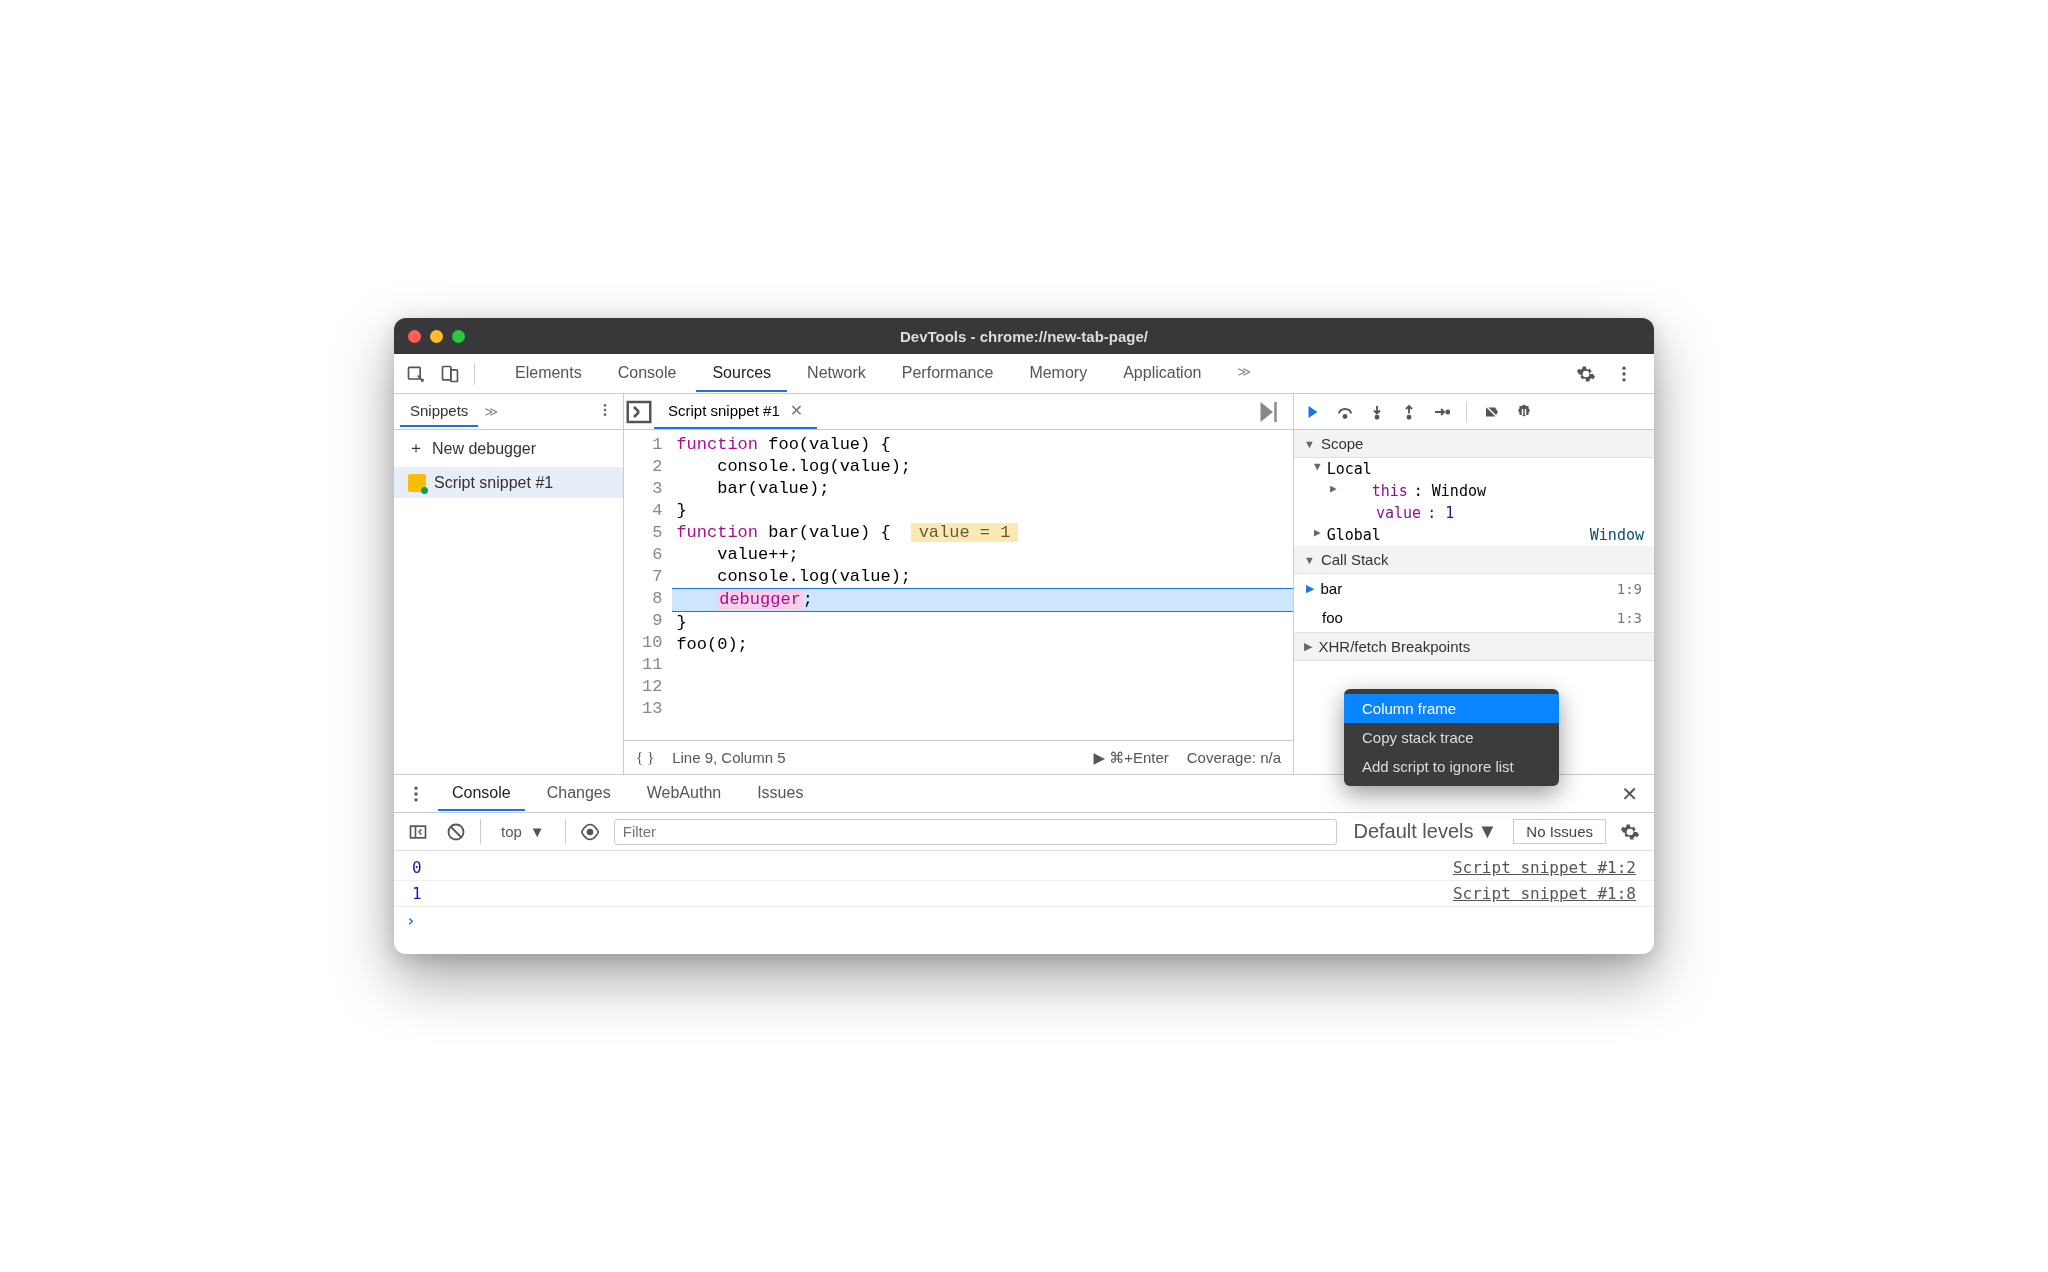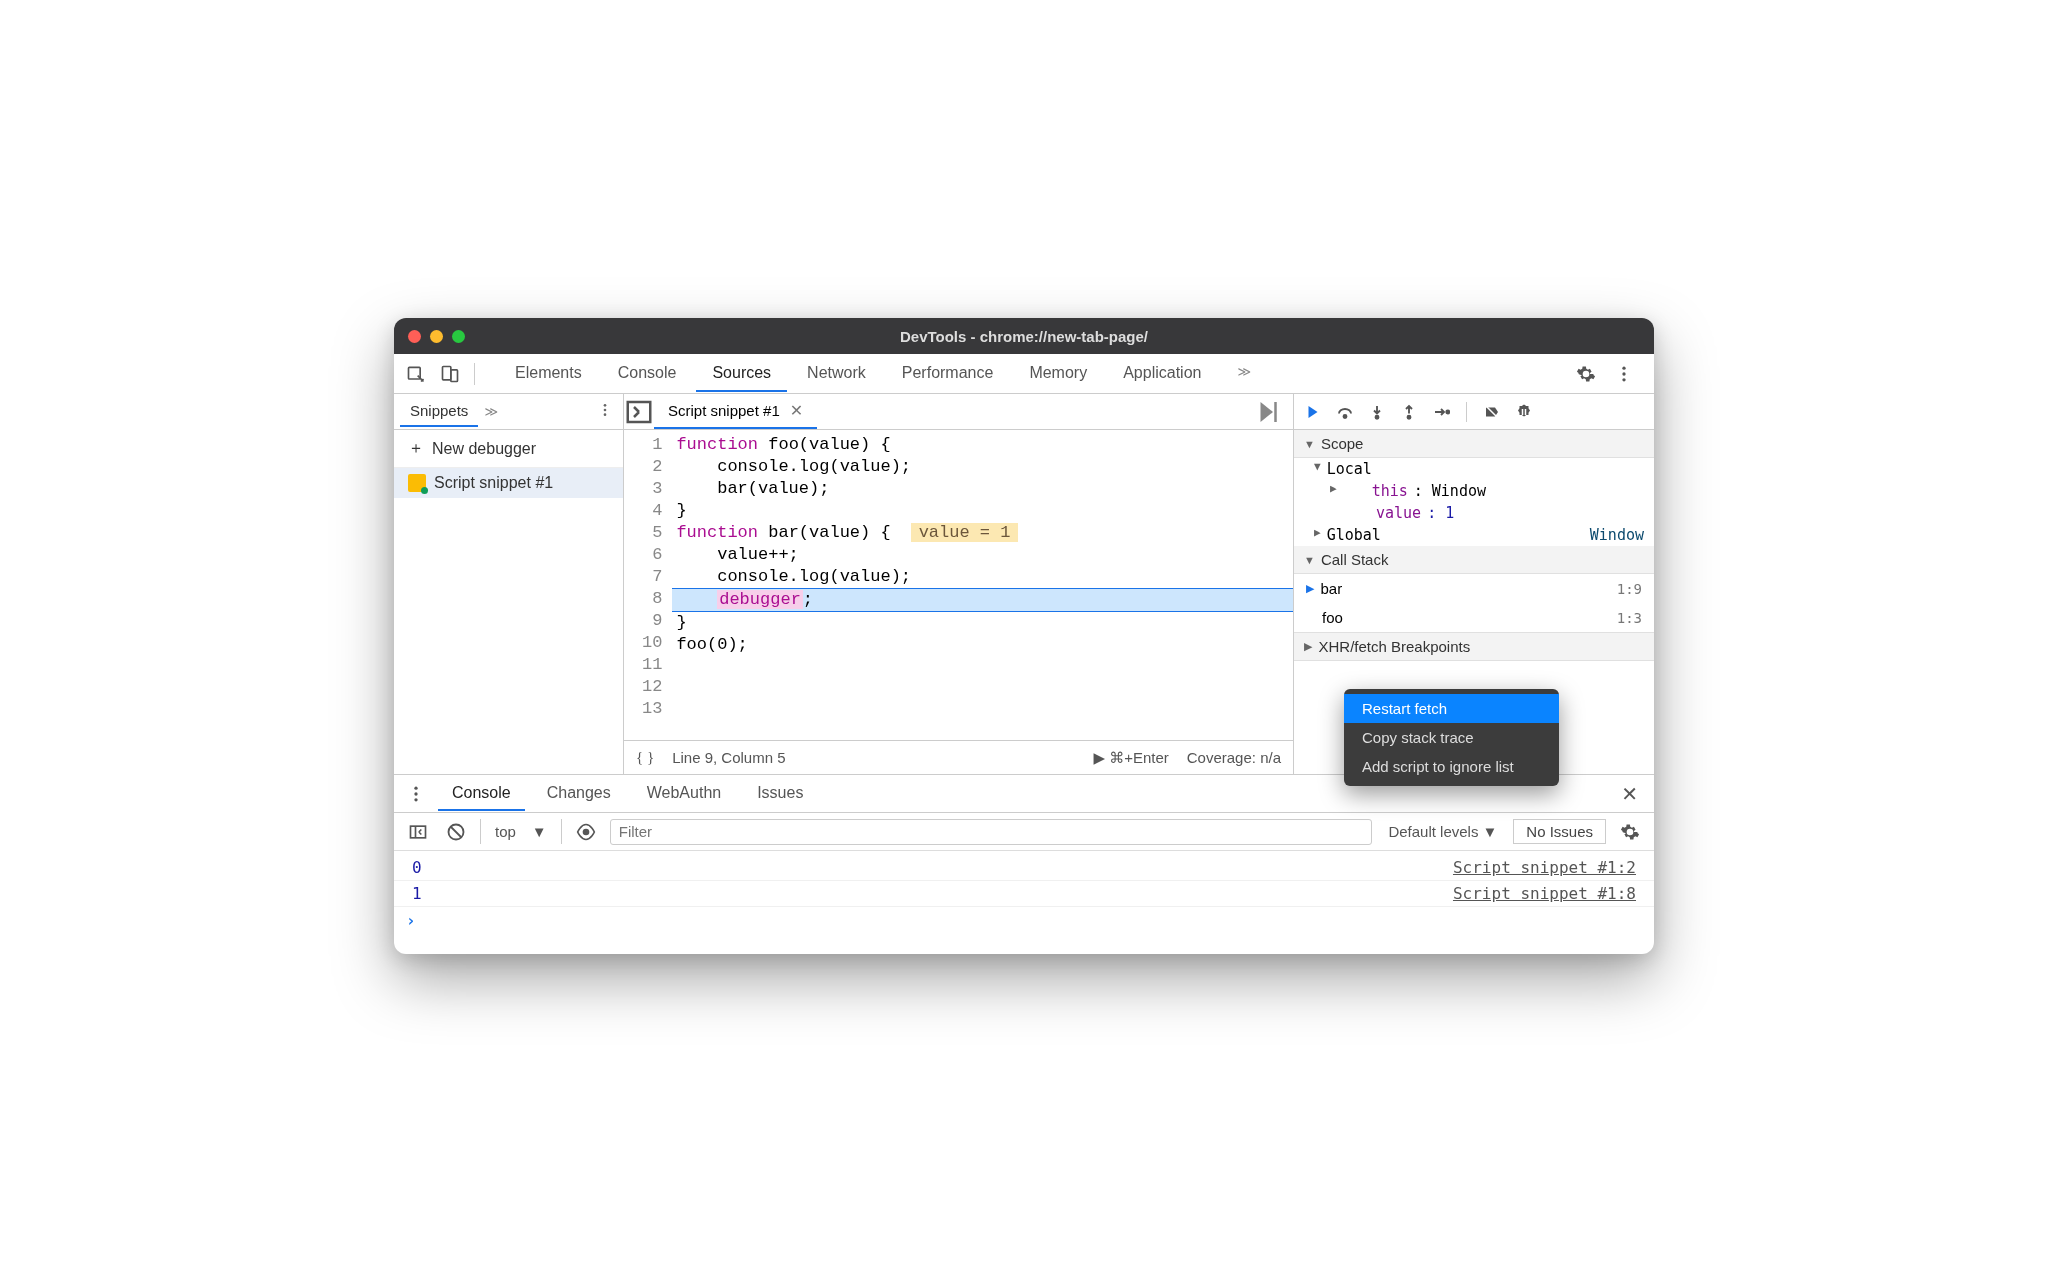--- a/index.html
+++ b/index.html
@@ -293,38 +293,38 @@
 
 .console-toolbar {
   display: flex;
   align-items: center;
   gap: 10px;
   height: 38px;
   padding: 0 10px;
   border-bottom: 1px solid #ddd;
 }
 .ctx-select {
-  display: flex; align-items: center; gap: 16px;
+  display: flex; align-items: center; gap: 8px;
   font-size: 15px; color: #555;
   border-right: 1px solid #ccc;
   border-left: 1px solid #ccc;
-  padding: 4px 14px;
+  padding: 4px 20px;
   cursor: pointer;
 }
 .filter-input {
   flex: 1;
   height: 26px;
   border: 1px solid #ccc;
   border-radius: 3px;
   padding: 0 8px;
   font-size: 15px;
 }
 .levels-select {
   display: flex; align-items:center; gap:4px;
-  font-size: 15px; color: #555;
+  font-size: 20px; color: #555;
   cursor: pointer;
   padding: 4px 6px;
 }
 .no-issues-btn {
   border: 1px solid #ccc;
   border-radius: 0;
   padding: 3px 12px;
   font-size: 15px;
   color: #444;
   cursor: pointer;
@@ -559,21 +559,21 @@
             <span class="loc">1:3</span>
       </div>
       <div class="section-header" style="border-top:1px solid #e0e0e0;">
         <span class="tri">▶</span>
         <span style="overflow:hidden;text-overflow:ellipsis;white-space:nowrap;">XHR/fetch Breakpoints</span>
       </div>
     </div>
   </div>
 
   <div class="context-menu" style="left: 950px; top: 335px;">
-    <div class="context-item active">Restart fetch</div>
+    <div class="context-item active">Column frame</div>
     <div class="context-item">Copy stack trace</div>
     <div class="context-item">Add script to ignore list</div>
   </div>
 
   <div class="drawer">
     <div class="drawer-tabs">
       <div class="tool-icon">
         <svg viewBox="0 0 24 24" fill="currentColor">
               <circle cx="12" cy="5" r="2"></circle>
               <circle cx="12" cy="12" r="2"></circle>

